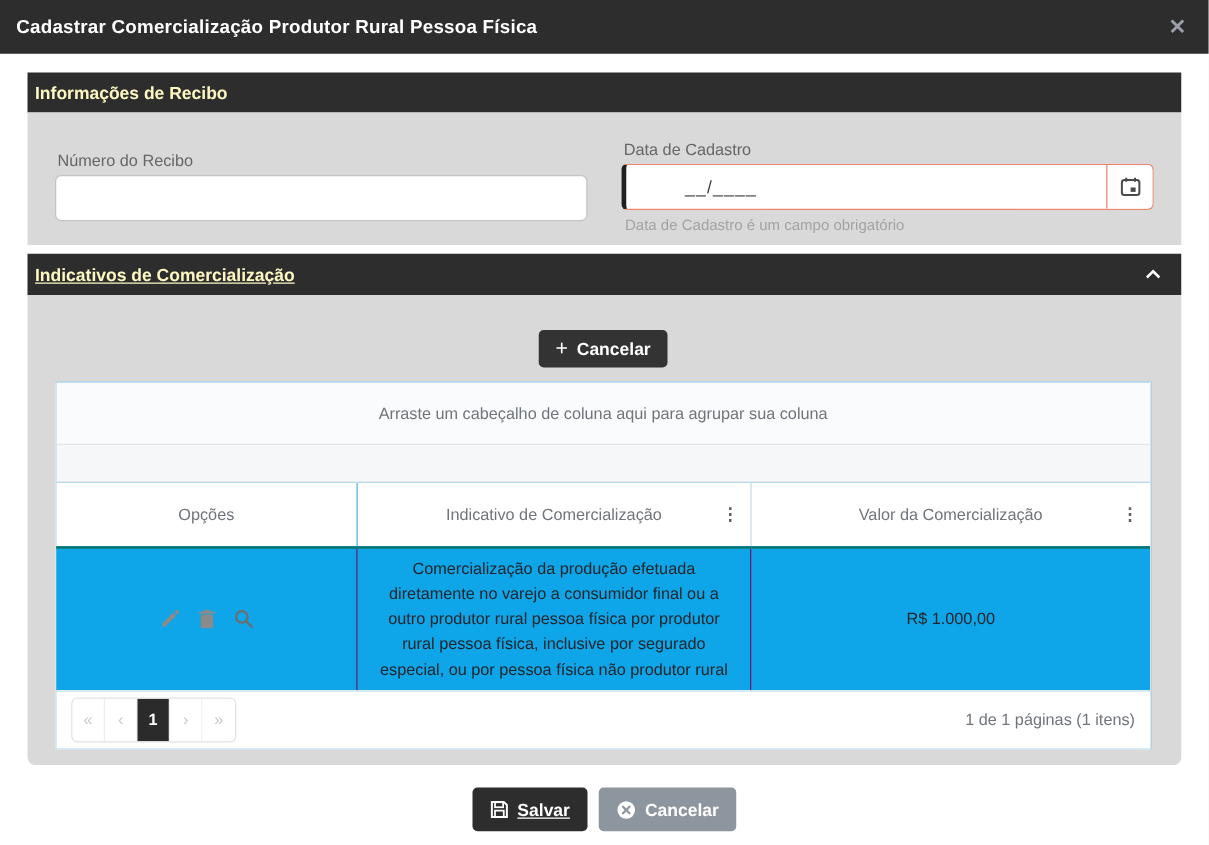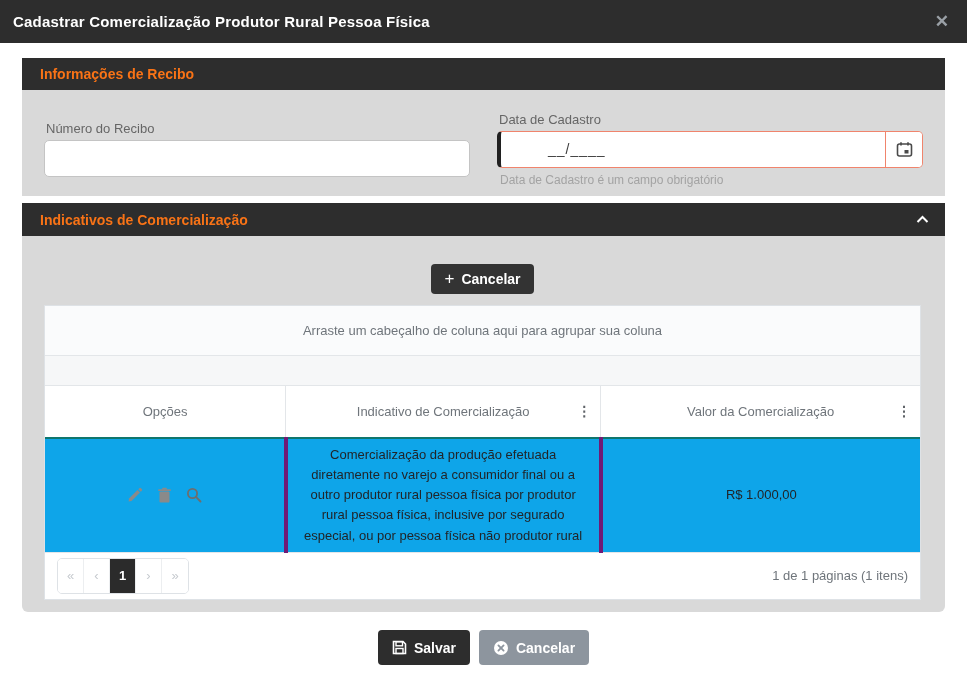--- a/index.html
+++ b/index.html
@@ -14,26 +14,26 @@
     display:flex; align-items:center; justify-content:space-between;
     padding:0 18px 0 13px;
   }
   .titlebar .title { font-size:15px; font-weight:bold; letter-spacing:.2px; }
   .titlebar .close { color:#9aa0a6; font-size:17px; font-weight:bold; cursor:pointer; line-height:1; }
 
   .body-pad { padding:15px 22px 0 22px; }
 
   
   .section-head {
-    background:#2d2d2d; color:#f97316; font-weight:bold; font-size:14px;
+    background:#2d2d2d; color:#fef9c3; font-weight:bold; font-size:14px;
     display:flex; align-items:center; justify-content:space-between;
-    padding:0 16px 0 18px;
+    padding:0 16px 0 6px;
   }
   .sh1 { height:32px; }
-  .sh2 { height:33px; margin-top:7px; }
+  .sh2 { height:33px; margin-top:7px;text-decoration:underline; }
   .chev { display:flex; align-items:center; }
 
   
   .sec1-body { background:#d9d9d9; height:106px; padding:12px 22px 0 22px; display:flex; gap:27px;align-items:center; }
   .sec2-body { background:#d9d9d9; height:376px; padding:28px 24px 0 22px; border-radius:0 0 6px 6px; }
 
   .field { flex:1; min-width:0; }
   .field label { display:block; font-size:13px; color:#666; margin:0 0 4px 2px; }
   .text-input {
     width:100%; height:37px; background:#fff; border:1px solid #c4c4c4;
@@ -82,21 +82,21 @@
     height:52px; font-weight:normal; color:#6f757b; font-size:13px;
     border-right:1px solid #e3e6e9; border-bottom:2px solid #0f766e;
     position:relative; text-align:center; background:#fff;
   }
   th.hcell:last-child { border-right:none; }
   .kebab {
     position:absolute; right:9px; top:50%; transform:translateY(-50%);
     color:#5f6368; font-weight:bold; font-size:14px; cursor:pointer; line-height:.55; letter-spacing:0;
   }
   td.dcell {
-    height:102px; border-right:4px solid #701a75; border-bottom:1px solid #e3e6e9;
+    height:102px; border-right:1px solid #701a75; border-bottom:1px solid #e3e6e9;
     text-align:center; vertical-align:middle; padding:6px 10px; line-height:1.55;
   }
   td.dcell:last-child { border-right:none; }
   .row-icons { display:flex; justify-content:center; align-items:center; gap:14px; }
   .row-icons svg { cursor:pointer; }
 
   
   .pager {
     height:46px; display:flex; align-items:center; justify-content:space-between;
     padding:0 12px; background:#fff;
@@ -112,21 +112,21 @@
   .pg-active { background:#2b2b2b; color:#fff; font-weight:bold; font-size:13px; }
   .pg-info { color:#6f757b; font-size:13px; }
 
   
   .footer { display:flex; justify-content:center; gap:9px; margin-top:18px; }
   .btn-save, .btn-cancel {
     height:35px; border:none; border-radius:4px; color:#fff; font-weight:bold;
     font-size:14px; display:inline-flex; align-items:center; gap:7px;
     padding:0 14px; cursor:pointer; font-family:"Liberation Sans", sans-serif;
   }
-  .btn-save { background:#2d2d2d; }
+  .btn-save { background:#2d2d2d;text-decoration:underline; }
   .btn-cancel { background:#8d959e; }
 </style>
 </head>
 <body>
 
 <div class="modal">
 
   <div class="titlebar">
     <span class="title">Cadastrar Comercialização Produtor Rural Pessoa Física</span>
     <span class="close">✕</span>

